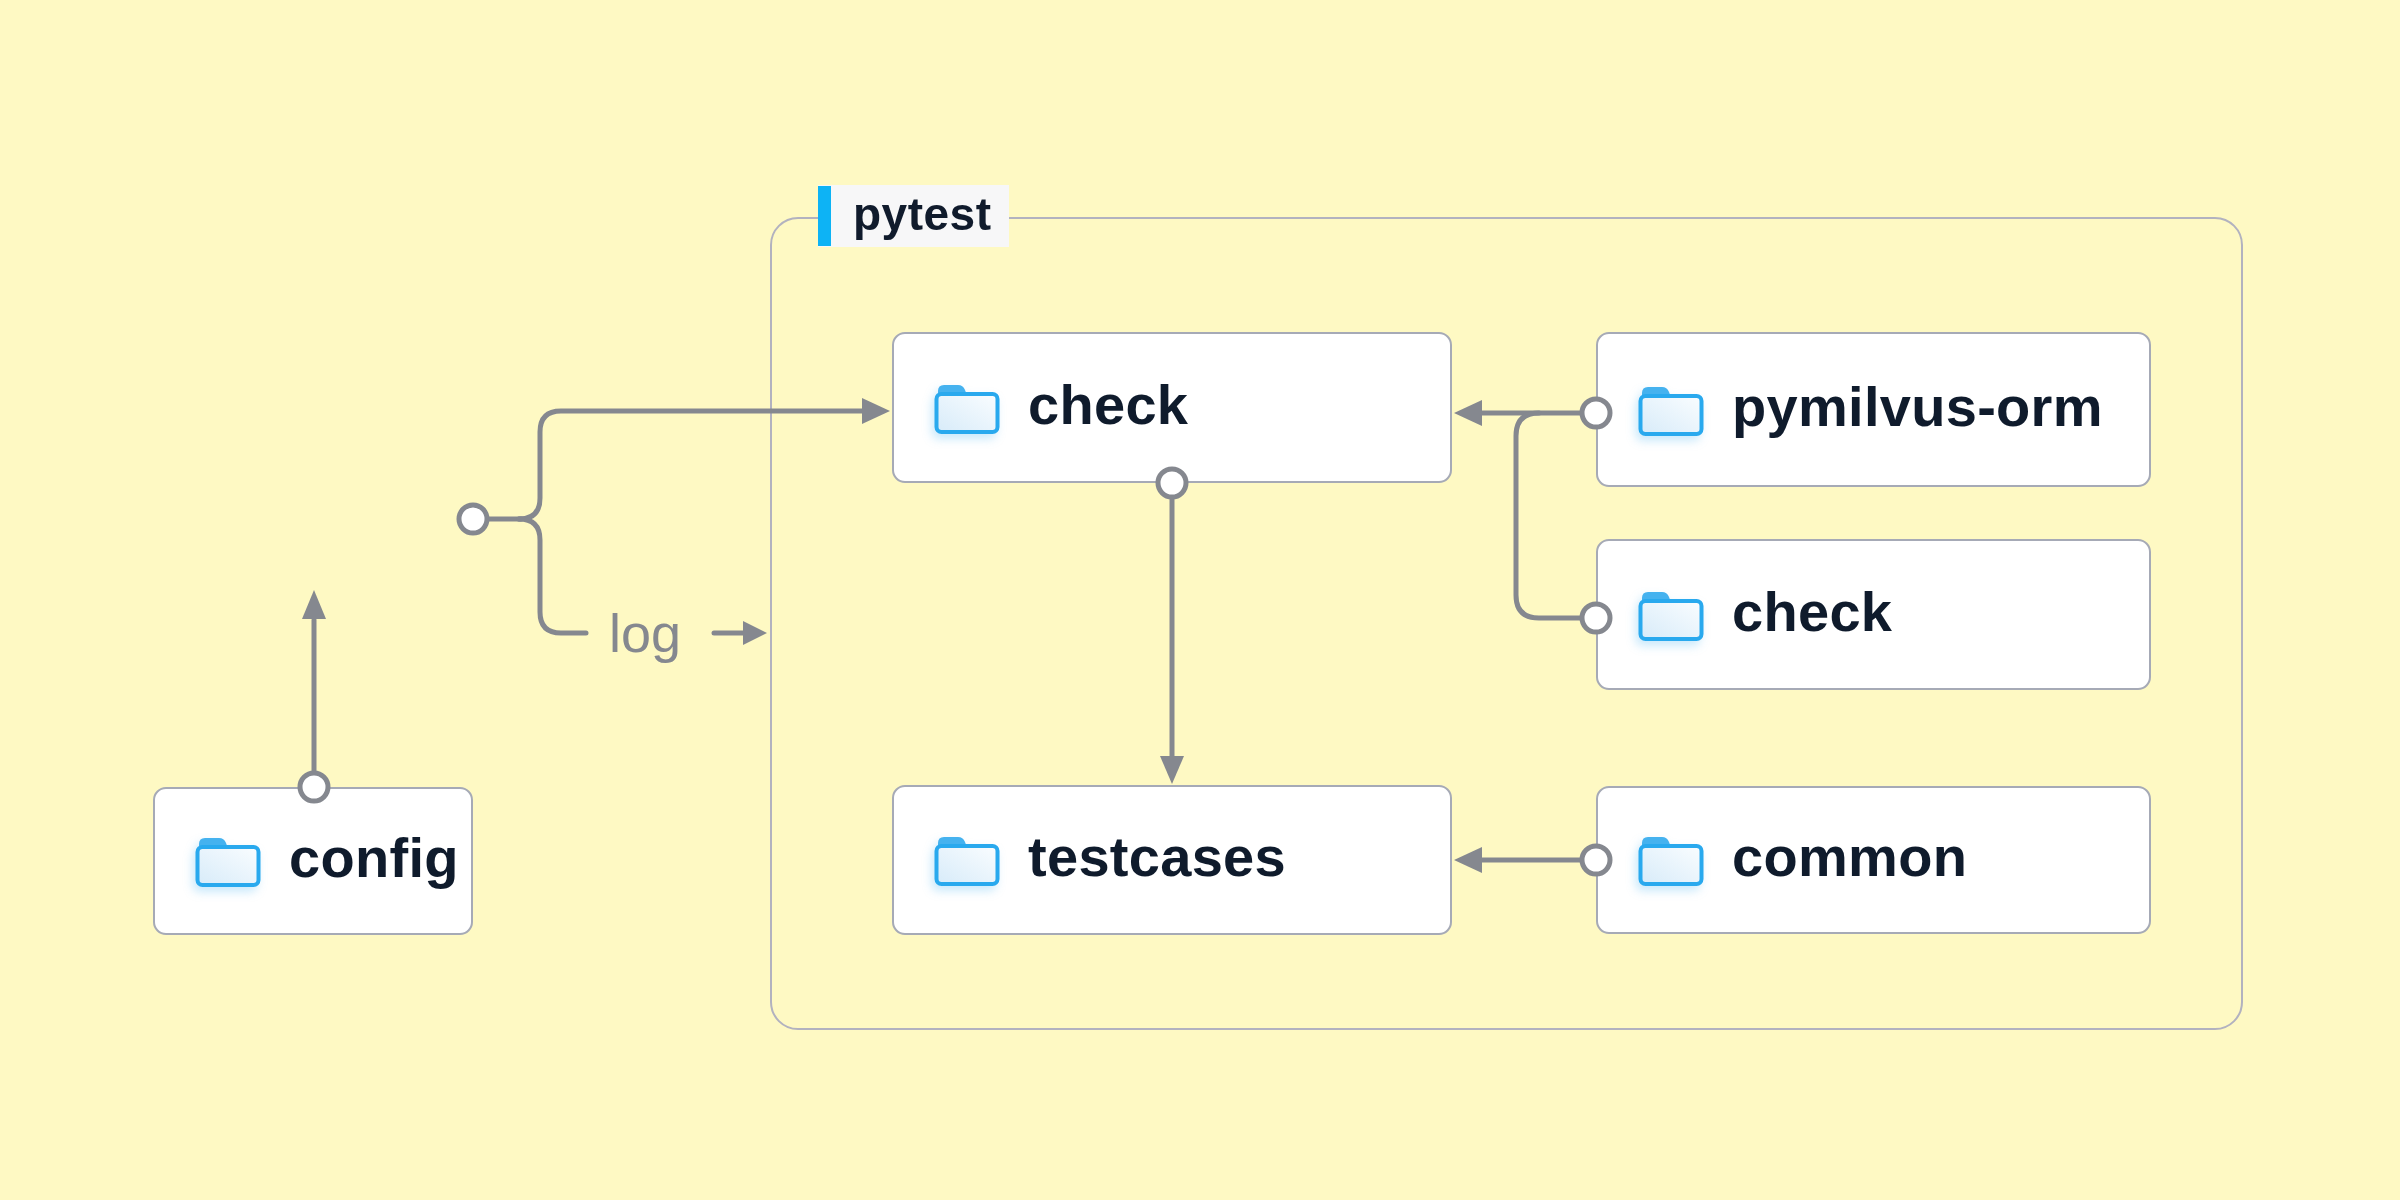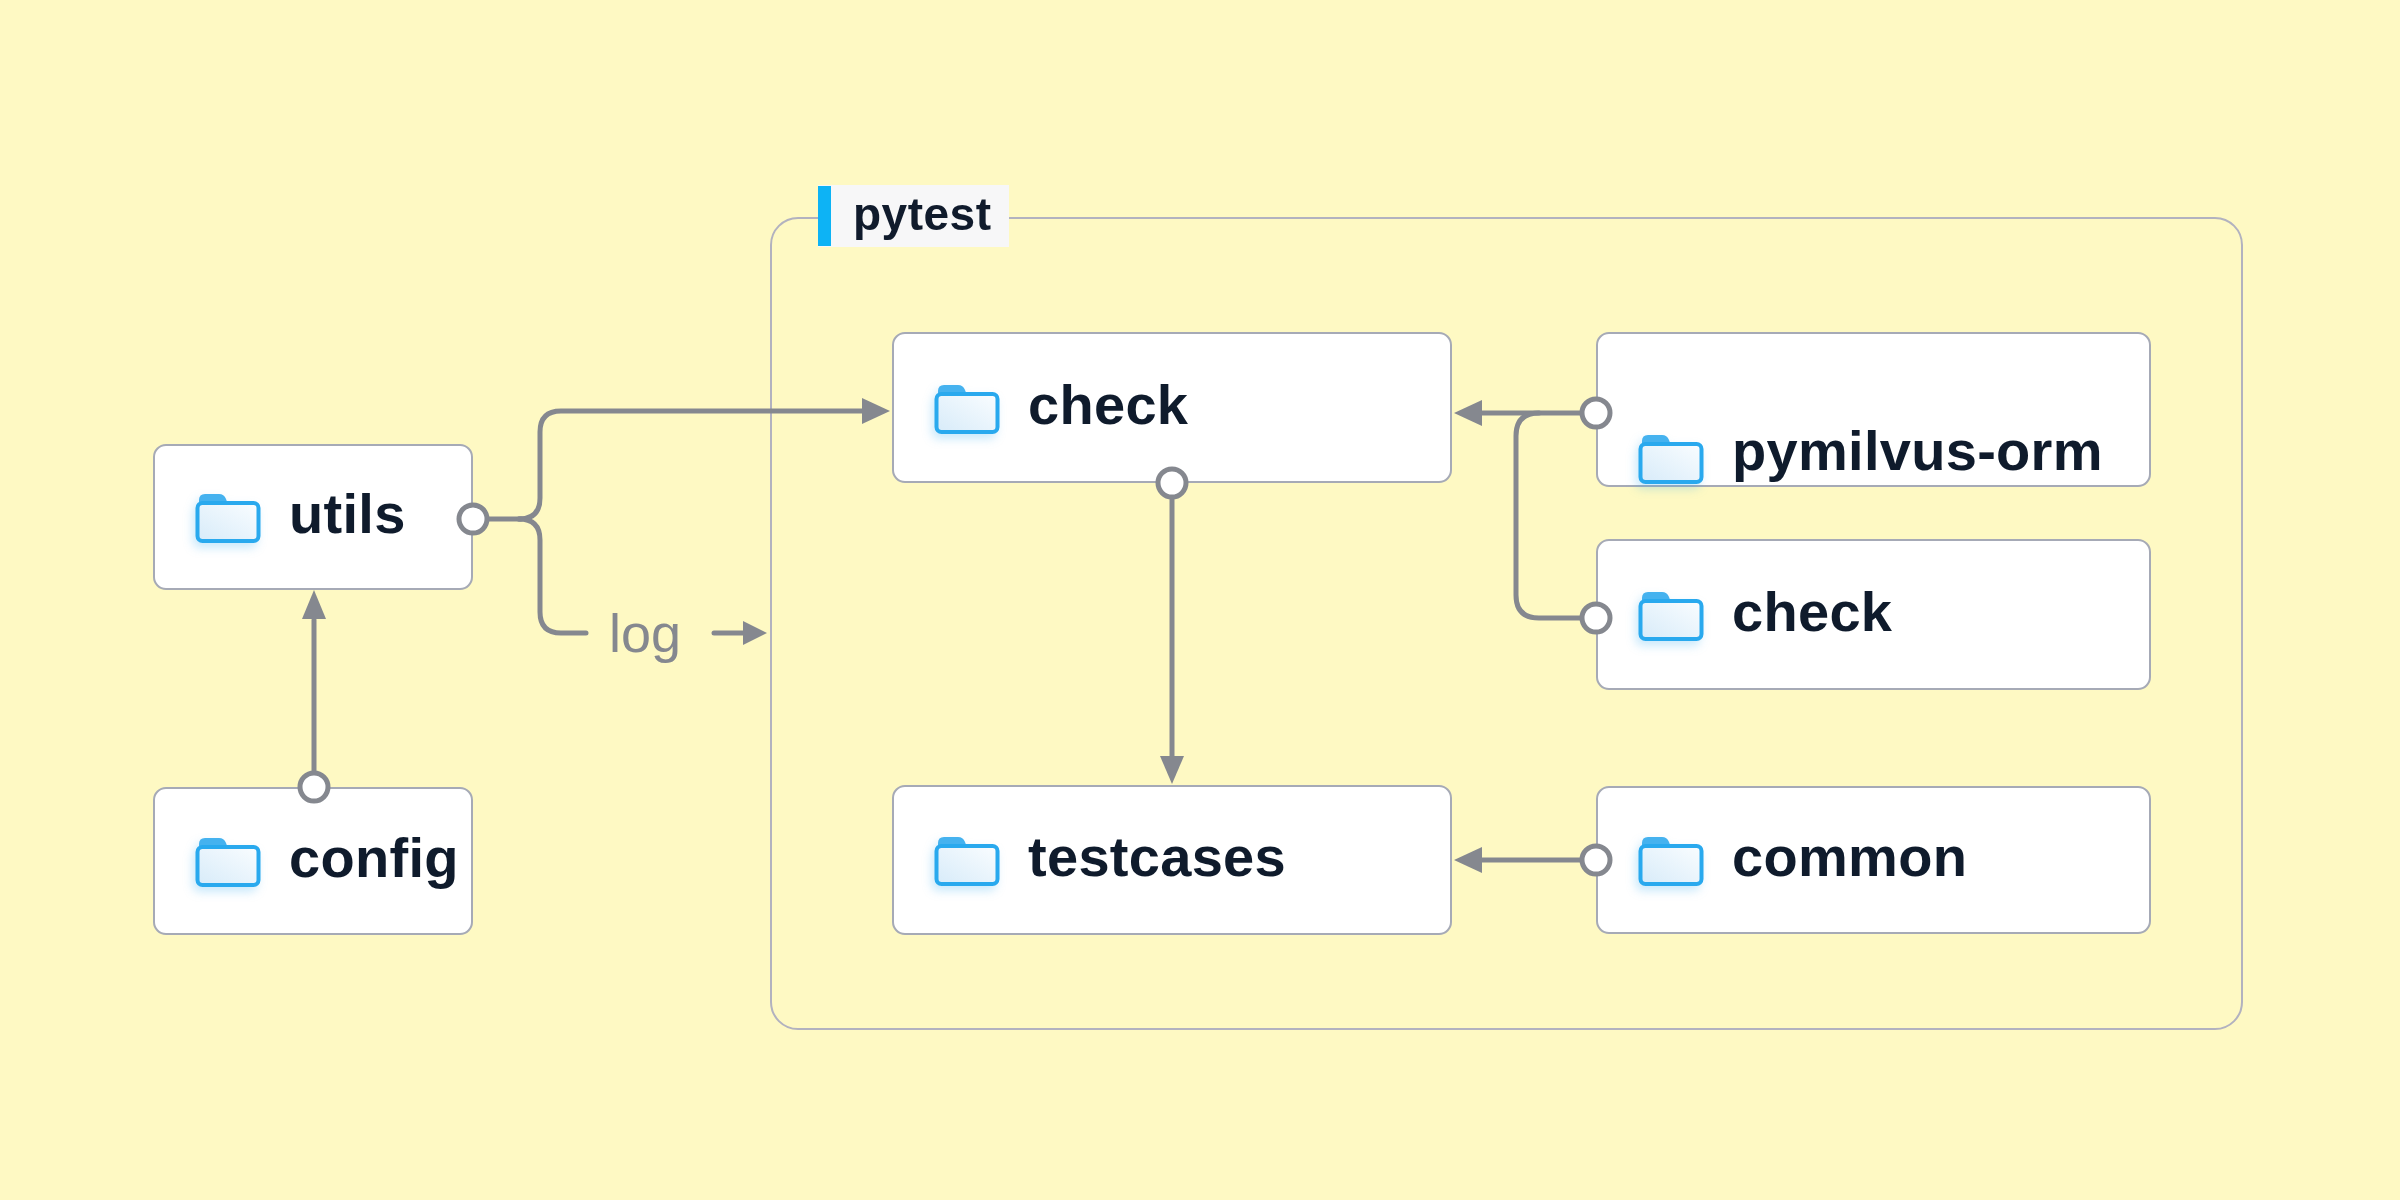--- a/index.html
+++ b/index.html
@@ -98,21 +98,21 @@
   }
   .folder {
     width: 66px;
     height: 54px;
     flex: 0 0 auto;
     filter: drop-shadow(-3px 5px 5px rgba(42, 169, 238, 0.25));
   }
   .n-utils     { left: 153px;  top: 444px; width: 320px; height: 146px; }
   .n-config    { left: 153px;  top: 787px; width: 320px; height: 148px; }
   .n-base      { left: 892px;  top: 332px; width: 560px; height: 151px; }
-  .n-pymilvus  { left: 1596px; top: 332px; width: 555px; height: 155px; align-items: flex-end; }
+  .n-pymilvus  { left: 1596px; top: 332px; width: 555px; height: 155px; }
   .n-check     { left: 1596px; top: 539px; width: 555px; height: 151px; }
   .n-testcases { left: 892px;  top: 785px; width: 560px; height: 150px; }
   .n-common    { left: 1596px; top: 786px; width: 555px; height: 148px; }
   
   .edge-label {
     position: absolute;
     left: 588px;
     top: 602px;
     width: 114px;
     height: 62px;
@@ -171,27 +171,20 @@
     <path class="head" d="M1454 860 L1482 847 L1482 873 Z"></path>
 
     <circle class="port" cx="314" cy="787" r="14"></circle>
     <circle class="port" cx="473" cy="519" r="14"></circle>
     <circle class="port" cx="1172" cy="483" r="14"></circle>
     <circle class="port" cx="1596" cy="413" r="14"></circle>
     <circle class="port" cx="1596" cy="618" r="14"></circle>
     <circle class="port" cx="1596" cy="860" r="14"></circle>
   </svg>
 
-  <div class="node n-utils">
-    <svg class="folder" viewBox="0 0 66 54" aria-hidden="true">
-      <path d="M4 17 V10 Q4 4 10 4 H24 Q29 4 31 9 L34 17 Z" fill="#45b2ef"></path>
-      <rect x="2.5" y="13" width="61" height="38" rx="5" fill="url(#folderGrad)" stroke="#29a9ee" stroke-width="4"></rect>
-    </svg>
-    <span class="node-label">utils</span>
-  </div>
 
   <div class="node n-config">
     <svg class="folder" viewBox="0 0 66 54" aria-hidden="true">
       <path d="M4 17 V10 Q4 4 10 4 H24 Q29 4 31 9 L34 17 Z" fill="#45b2ef"></path>
       <rect x="2.5" y="13" width="61" height="38" rx="5" fill="url(#folderGrad)" stroke="#29a9ee" stroke-width="4"></rect>
     </svg>
     <span class="node-label">config</span>
   </div>
 
   <div class="node n-base">

